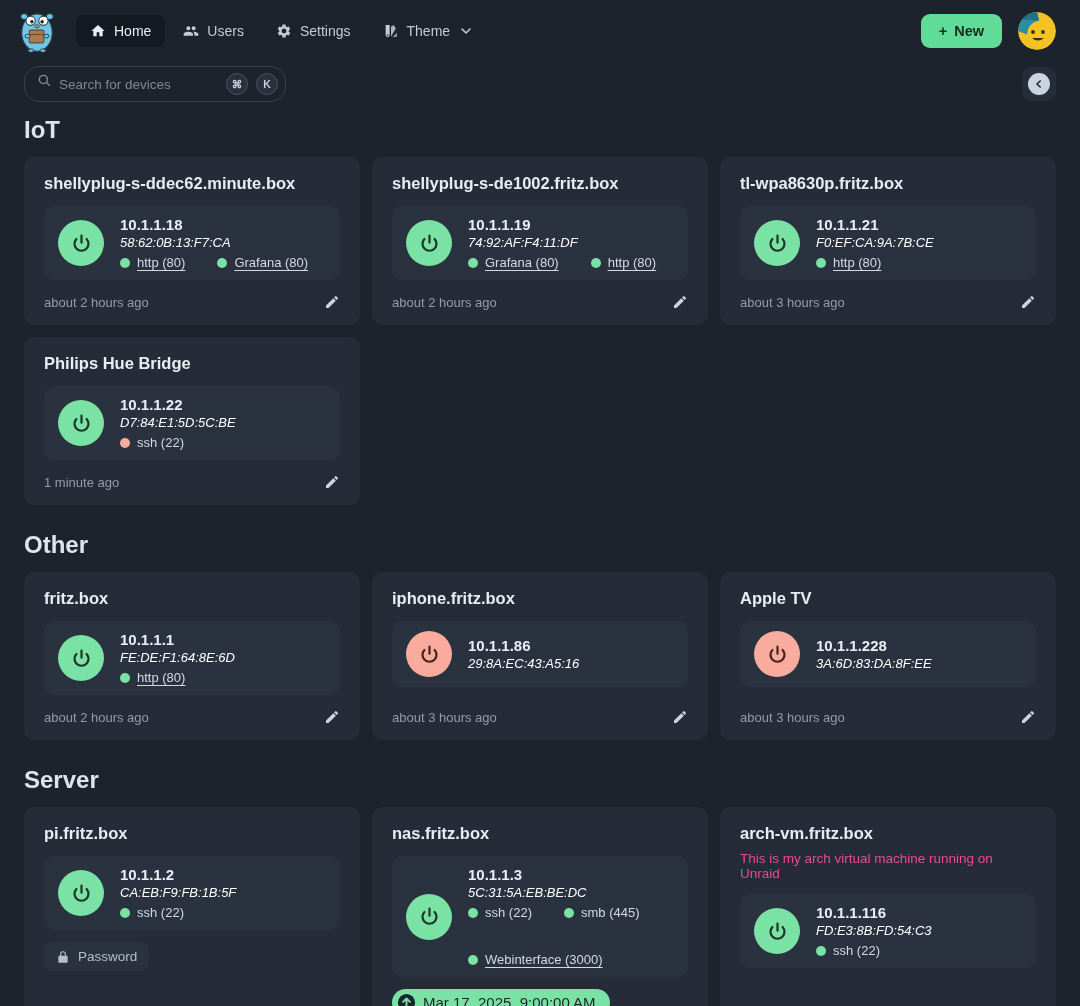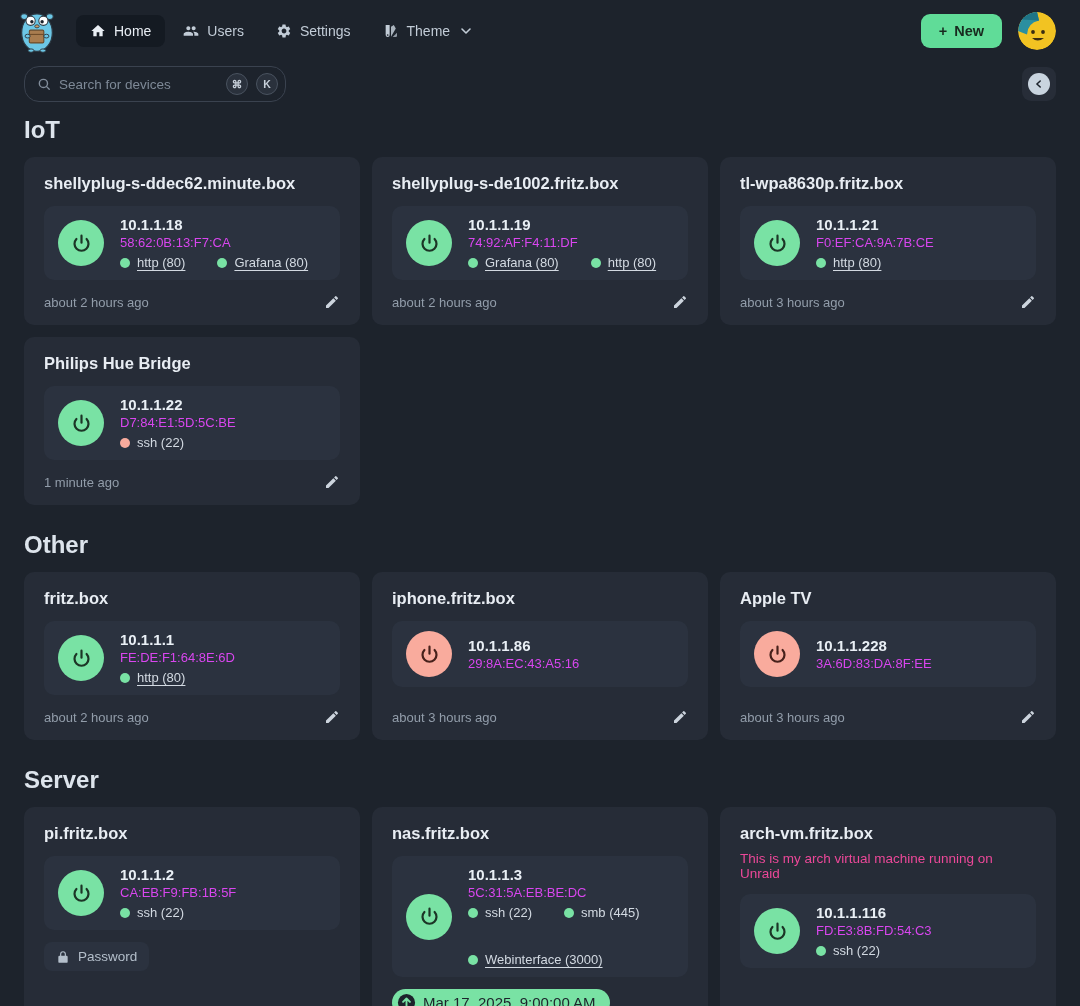--- a/index.html
+++ b/index.html
@@ -26,21 +26,21 @@
   .new-button {
     display:flex; align-items:center; gap:7px; background:#60dc98; color:#182a1f;
     font-weight:bold; font-size:14.5px; padding:9px 18px; border-radius:9px;
     border:none; cursor:pointer; font-family:inherit;
   }
   .avatar { width:38px; height:38px; border-radius:50%; cursor:pointer; }
 
   
   .search-row { display:flex; align-items:center; justify-content:space-between; margin:8px 24px 6px; }
   .search-box {
-    width:262px; display:flex; align-items:center; gap:8px;
+    width:262px; display:flex; gap:8px;
     border:1px solid #3a424f; border-radius:15px; padding:6px 7px 6px 12px;
     color:#828d9b;
   }
   .search-box svg { width:14px; height:14px; flex-shrink:0; }
   .search-input {
     flex:1; background:transparent; border:none; outline:none;
     font-family:inherit; font-size:13.5px; color:#cdd5de; min-width:0;
   }
   .search-input::placeholder { color:#7e8997; }
   .kbd-circle {
@@ -76,21 +76,21 @@
   }
   .power-button {
     width:46px; height:46px; border-radius:50%; border:none; cursor:pointer;
     display:grid; place-items:center; flex-shrink:0;
   }
   .power-button svg { width:21px; height:21px; }
   .power-on  { background:#79e2a4; color:#1c3526; }
   .power-off { background:#f9ab9d; color:#47211b; }
   .device-info { display:flex; flex-direction:column; gap:2px; min-width:0; }
   .ip  { font-size:15px; font-weight:bold; color:#e9eff5; }
-  .mac { font-size:13px; color:#d946ef; }
+  .mac { font-size:13px; color:#ffffff;font-style:italic; }
   .ports { display:flex; flex-wrap:wrap; column-gap:16px; row-gap:4px; margin-top:3px;gap:32px; }
   .port { display:flex; align-items:center; gap:7px; font-size:13px; color:#d3dae2; }
   .port-dot { width:10px; height:10px; border-radius:50%; flex-shrink:0; }
   .port-dot.open   { background:#79e2a4; }
   .port-dot.closed { background:#f9ab9d; }
   .port.link { cursor:pointer; }
   .port.link .port-label { text-decoration:underline; text-underline-offset:3px; }
 
   .password-badge {
     margin-top:12px; align-self:flex-start; display:flex; align-items:center; gap:8px;

